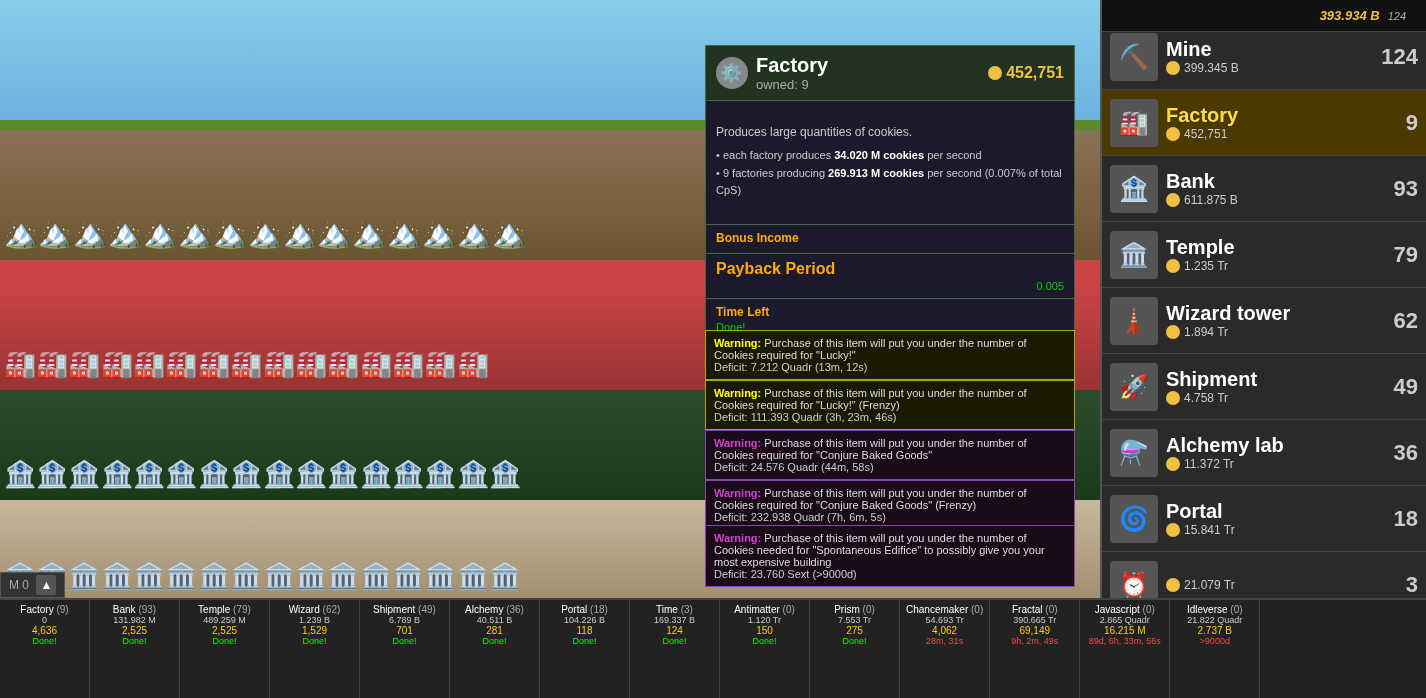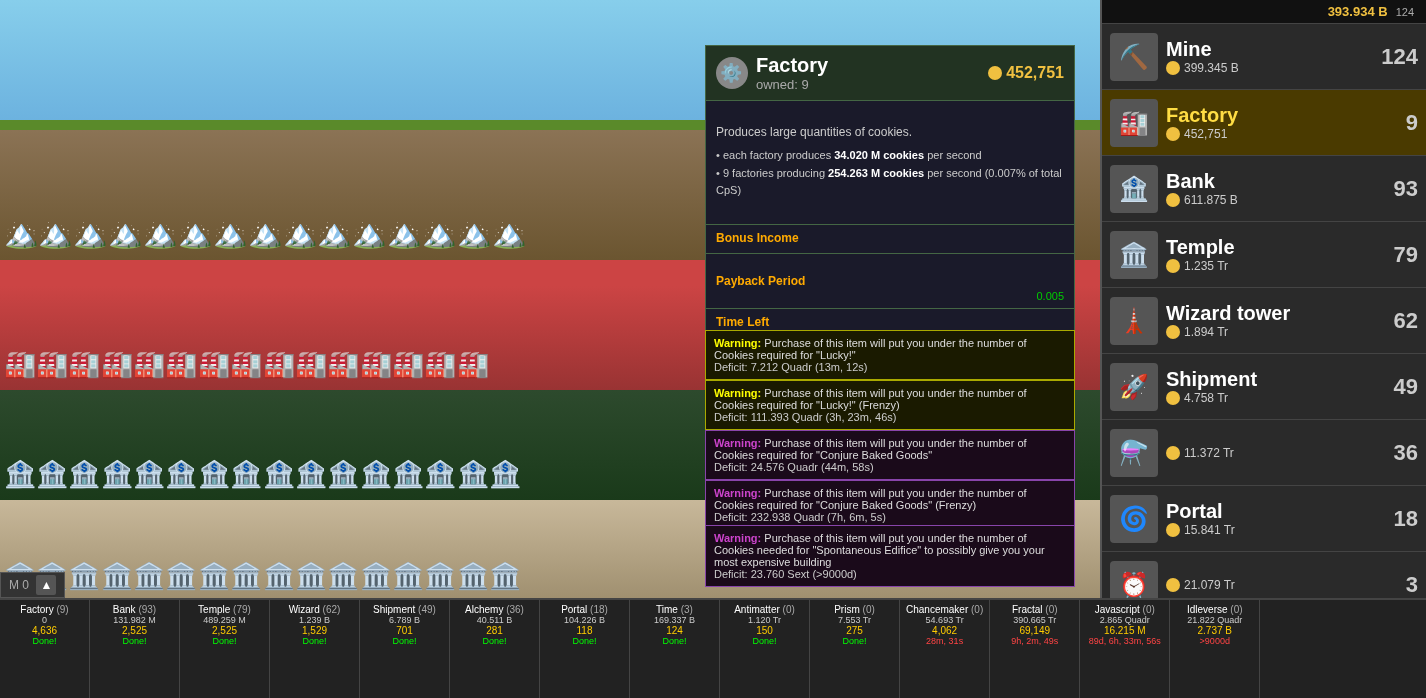--- a/index.html
+++ b/index.html
@@ -204,21 +204,21 @@
     .tooltip-stat b { color: #fff; }
 
     .tooltip-section {
       border-top: 1px solid #446644;
       padding: 6px 10px;
     }
 
     .bonus-income-title { color: #ffaa00; font-size: 12px; font-weight: bold; margin-bottom: 2px; }
     .bonus-value { color: #ccc; font-size: 11px; }
 
-    .payback-title { color: #ffaa00; font-size: 12px; font-weight: bold; margin-bottom: 2px; margin-top: 14px; }
+    .payback-title { color: #ffaa00; font-size: 16px; font-weight: bold; margin-bottom: 2px; }
     .payback-value { color: #00cc00; font-size: 11px; text-align: right; }
 
     .timeleft-title { color: #ffaa00; font-size: 12px; font-weight: bold; margin-bottom: 2px; }
     .timeleft-value { color: #00cc00; font-size: 11px; }
 
     .prod-title { color: #ffaa00; font-size: 12px; font-weight: bold; margin-bottom: 2px; }
     .prod-value { color: #ccc; font-size: 11px; }
 
     
     .warning-box {
@@ -303,21 +303,21 @@
       <span class="coin-icon"></span>
       <span>452,751</span>
     </div>
   </div>
   <div class="tooltip-body">
     <div class="tooltip-desc">Produces large quantities of cookies.</div>
     <div class="tooltip-stat">
       • <span>each factory produces</span> <b>34.020 M cookies</b> <span>per second</span>
     </div>
     <div class="tooltip-stat">
-      • <span>9 factories producing</span> <b>254.263 M cookies</b> <span>per second</span> (<span>0.007% of total CpS</span>)
+      • <span>9 factories producing</span> <b>269.913 M cookies</b> <span>per second</span> (<span>0.007% of total CpS</span>)
     </div>
   </div>
   <div class="tooltip-section">
     <div class="bonus-income-title">Bonus Income</div>
   </div>
   <div class="tooltip-section">
     <div class="payback-title">Payback Period</div>
     <div class="payback-value">0.005</div>
   </div>
   <div class="tooltip-section">
@@ -333,21 +333,21 @@
 <div id="warning-boxes">
     <div class="warning-box yellow-border" style="top: 330px;"><span style="color:#ffff00;font-weight:bold;">Warning:</span> Purchase of this item will put you under the number of Cookies required for "Lucky!"<br><span style="color:#ccc;">Deficit: 7.212 Quadr (13m, 12s)</span></div>
     <div class="warning-box yellow-border" style="top: 380px;"><span style="color:#ffff00;font-weight:bold;">Warning:</span> Purchase of this item will put you under the number of Cookies required for "Lucky!" (Frenzy)<br><span style="color:#ccc;">Deficit: 111.393 Quadr (3h, 23m, 46s)</span></div>
     <div class="warning-box" style="top: 430px;"><span style="color:#cc44cc;font-weight:bold;">Warning:</span> Purchase of this item will put you under the number of Cookies required for "Conjure Baked Goods"<br><span style="color:#ccc;">Deficit: 24.576 Quadr (44m, 58s)</span></div>
     <div class="warning-box" style="top: 480px;"><span style="color:#cc44cc;font-weight:bold;">Warning:</span> Purchase of this item will put you under the number of Cookies required for "Conjure Baked Goods" (Frenzy)<br><span style="color:#ccc;">Deficit: 232.938 Quadr (7h, 6m, 5s)</span></div>
     <div class="warning-box" style="top: 525px;"><span style="color:#cc44cc;font-weight:bold;">Warning:</span> Purchase of this item will put you under the number of Cookies needed for "Spontaneous Edifice" to possibly give you your most expensive building<br><span style="color:#ccc;">Deficit: 23.760 Sext (&gt;9000d)</span></div>
   </div>
 
 <div class="right-sidebar">
 
-  <div style="position:absolute;top:0;right:0;left:0;height:24px;background:#111;border-bottom:1px solid #444;display:flex;align-items:center;justify-content:flex-end;padding-right:12px;">
+  <div style="position:absolute;top:0;right:0;left:0;height:32px;background:#111;border-bottom:1px solid #444;display:flex;align-items:center;justify-content:flex-end;padding-right:20px;font-style:italic;">
     <span style="color:#f0c040;font-size:13px;font-weight:bold;">393.934 B</span>
     <span style="color:#aaa;font-size:11px;margin-left:8px;">124</span>
   </div>
   <div id="sidebar-list" style="position:absolute;top:24px;left:0;right:0;bottom:0;overflow:hidden;">
       <div class="sidebar-item">
         <div class="sidebar-icon">⛏️</div>
         <div class="sidebar-info">
           <div class="sidebar-name">Mine</div>
           <div class="sidebar-cost">
             <span class="coin-icon"></span>
@@ -407,20 +407,21 @@
           <div class="sidebar-cost">
             <span class="coin-icon"></span>
             <span>4.758 Tr</span>
           </div>
         </div>
         <div class="sidebar-count">49</div>
       </div>
       <div class="sidebar-item">
         <div class="sidebar-icon">⚗️</div>
         <div class="sidebar-info">
+          <div class="sidebar-name">Alchemy lab</div>
           <div class="sidebar-cost">
             <span class="coin-icon"></span>
             <span>11.372 Tr</span>
           </div>
         </div>
         <div class="sidebar-count">36</div>
       </div>
       <div class="sidebar-item">
         <div class="sidebar-icon">🌀</div>
         <div class="sidebar-info">

